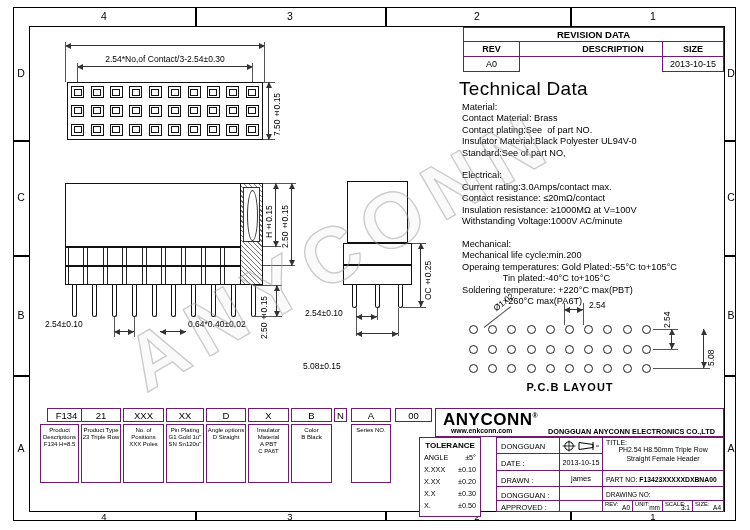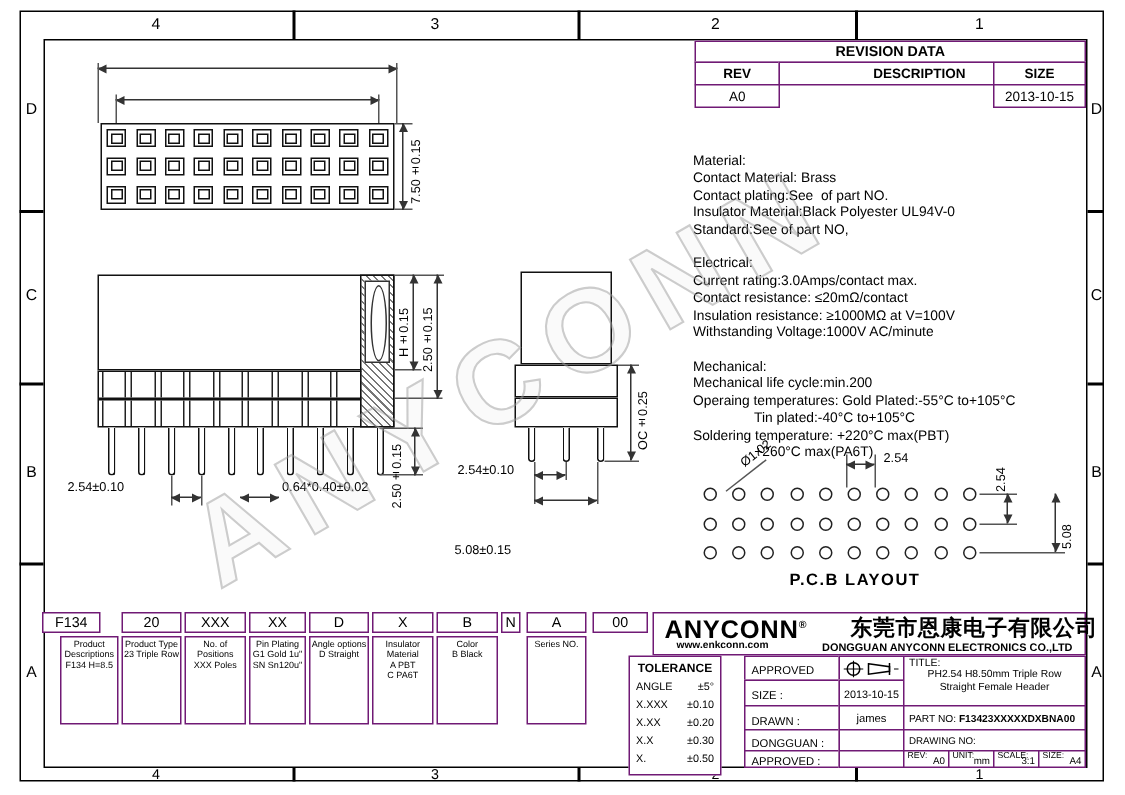--- a/index.html
+++ b/index.html
@@ -85,20 +85,21 @@
 
   <div class="wm">ANYCONN</div>
 
   <div class="cell ctr" style="left:463px;top:27px;width:261px;height:15px;font-size:9.5px;font-weight:bold;">REVISION DATA</div>
   <div class="cell ctr" style="left:463px;top:41px;width:57px;height:16px;font-size:9px;font-weight:bold;">REV</div>
   <div class="cell ctr" style="left:519px;top:41px;width:144px;height:16px;font-size:9px;font-weight:bold;padding-left:44px;">DESCRIPTION</div>
   <div class="cell ctr" style="left:662px;top:41px;width:62px;height:16px;font-size:9px;font-weight:bold;">SIZE</div>
   <div class="cell ctr" style="left:463px;top:56px;width:57px;height:16px;font-size:9px;">A0</div>
   <div class="cell ctr" style="left:662px;top:56px;width:62px;height:16px;font-size:9px;">2013-10-15</div>
 
+  <div class="abs" style="left:459px;top:78px;font-size:19px;letter-spacing:.3px;">Technical Data</div>
   <div class="abs pre" style="left:462px;top:102px;font-size:9.2px;line-height:11.4px;">Material:
 Contact Material: Brass
 Contact plating:See  of part NO.
 Insulator Material:Black Polyester UL94V-0
 Standard:See of part NO,
 
 Electrical:
 Current rating:3.0Amps/contact max.
 Contact resistance: ≤20mΩ/contact
 Insulation resistance: ≥1000MΩ at V=100V
@@ -141,20 +142,21 @@
         <span class="sq"></span>
         <span class="sq"></span>
         <span class="sq"></span>
         <span class="sq"></span>
         <span class="sq"></span>
       </div>
   </div>
   <div class="dh" style="left:65px;top:45px;width:200px;"></div>
   <div class="ext" style="left:65px;top:42px;width:1px;height:40px;"></div>
   <div class="ext" style="left:264px;top:42px;width:1px;height:40px;"></div>
+  <span class="dlab" style="left:77px;top:54px;width:176px;text-align:center;">2.54*No,of  Contact/3-2.54±0.30</span>
   <div class="dh" style="left:77px;top:66px;width:176px;"></div>
   <div class="ext" style="left:77px;top:63px;width:1px;height:19px;"></div>
   <div class="ext" style="left:252px;top:63px;width:1px;height:19px;"></div>
   <div class="ext" style="left:263px;top:82px;width:12px;height:1px;"></div>
   <div class="ext" style="left:263px;top:139px;width:12px;height:1px;"></div>
   <div class="dv" style="left:268px;top:82px;height:58px;"></div>
   <span class="dlab vlab" style="left:272px;top:86px;height:50px;">7.50±0.15</span>
 
   <div class="body-rect" style="left:65px;top:183px;width:198px;height:64px;"></div>
   <div class="band" style="left:65px;top:247px;width:198px;height:19px;">
@@ -303,22 +305,22 @@
   <div class="dh" style="left:564px;top:309px;width:19px;"></div>
   <div class="ext" style="left:653px;top:329px;width:25px;height:1px;"></div>
   <div class="ext" style="left:653px;top:349px;width:25px;height:1px;"></div>
   <div class="dv" style="left:671px;top:329px;height:20px;"></div>
   <span class="dlab vlab" style="left:662px;top:300px;height:28px;">2.54</span>
   <div class="ext" style="left:653px;top:368px;width:57px;height:1px;"></div>
   <div class="dv" style="left:703px;top:329px;height:39px;"></div>
   <span class="dlab vlab" style="left:706px;top:332px;height:34px;">5.08</span>
   <div class="abs" style="left:505px;top:381px;width:130px;text-align:center;font-size:11px;font-weight:bold;letter-spacing:1px;">P.C.B  LAYOUT</div>
 
-  <div class="cell ctr" style="left:28px;top:408px;width:39px;height:14px;font-size:9.5px;">F134</div>
-  <div class="cell ctr" style="left:81px;top:408px;width:40px;height:14px;font-size:9.5px;">20</div>
+  <div class="cell ctr" style="left:47px;top:408px;width:39px;height:14px;font-size:9.5px;">F134</div>
+  <div class="cell ctr" style="left:81px;top:408px;width:40px;height:14px;font-size:9.5px;">21</div>
   <div class="cell ctr" style="left:123px;top:408px;width:41px;height:14px;font-size:9.5px;">XXX</div>
   <div class="cell ctr" style="left:166px;top:408px;width:38px;height:14px;font-size:9.5px;">XX</div>
   <div class="cell ctr" style="left:206px;top:408px;width:40px;height:14px;font-size:9.5px;">D</div>
   <div class="cell ctr" style="left:248px;top:408px;width:41px;height:14px;font-size:9.5px;">X</div>
   <div class="cell ctr" style="left:291px;top:408px;width:41px;height:14px;font-size:9.5px;">B</div>
   <div class="cell ctr" style="left:334px;top:408px;width:13px;height:14px;font-size:9.5px;">N</div>
   <div class="cell ctr" style="left:351px;top:408px;width:40px;height:14px;font-size:9.5px;">A</div>
   <div class="cell ctr" style="left:395px;top:408px;width:37px;height:14px;font-size:9.5px;">00</div>
 
   <div class="cell preline" style="left:40px;top:424px;width:39px;height:59px;font-size:6px;line-height:7px;text-align:center;padding-top:2px;">Product
@@ -339,21 +341,20 @@
 C    PA6T</div>
   <div class="cell preline" style="left:291px;top:424px;width:41px;height:59px;font-size:6px;line-height:7px;text-align:center;padding-top:2px;">Color
 B    Black</div>
   <div class="cell preline" style="left:351px;top:424px;width:40px;height:59px;font-size:6px;line-height:7px;text-align:center;padding-top:2px;">Series NO.</div>
 
   <div class="cell" style="left:435px;top:408px;width:289px;height:29px;"></div>
   <div class="abs" style="left:443px;top:410px;font-size:17px;font-weight:bold;letter-spacing:.5px;">
     <span>ANYCONN</span><sup style="font-size:7px;">®</sup>
   </div>
   <div class="abs" style="left:451px;top:427px;font-size:6.8px;font-weight:bold;">www.enkconn.com</div>
-  <div class="abs" style="left:567px;top:409px;font-size:14.5px;font-weight:600;letter-spacing:.5px;">东莞市恩康电子有限公司</div>
   <div class="abs" style="left:548px;top:427px;font-size:7.3px;font-weight:bold;">DONGGUAN ANYCONN ELECTRONICS CO.,LTD</div>
 
   <div class="cell" style="left:419px;top:437px;width:62px;height:80px;">
     <div class="ctr" style="height:14px;font-size:8px;font-weight:bold;">TOLERANCE</div>
     <div class="tol-row">
         <span>ANGLE</span>
         <span>±5°</span>
       </div>
     <div class="tol-row">
         <span>X.XXX</span>
@@ -366,32 +367,32 @@
     <div class="tol-row">
         <span>X.X</span>
         <span>±0.30</span>
       </div>
     <div class="tol-row">
         <span>X.</span>
         <span>±0.50</span>
       </div>
   </div>
 
-  <div class="cell" style="left:496px;top:437px;width:64px;height:17px;font-size:7.5px;padding:4px 0 0 4px;">APPROVED</div>
+  <div class="cell" style="left:496px;top:437px;width:64px;height:17px;font-size:7.5px;padding:4px 0 0 4px;">DONGGUAN</div>
   <div class="cell ctr" style="left:559px;top:437px;width:44px;height:17px;">
     <svg width="38" height="12" viewBox="0 0 38 12">
       <circle cx="7" cy="6" r="4.2" fill="none" stroke="#000" stroke-width="1"></circle>
       <line x1="0.5" y1="6" x2="13.5" y2="6" stroke="#000" stroke-width="0.8"></line>
       <line x1="7" y1="0.5" x2="7" y2="11.5" stroke="#000" stroke-width="0.8"></line>
       <polygon points="17,2.5 31,4.5 31,7.5 17,9.5" fill="none" stroke="#000" stroke-width="1"></polygon>
       <line x1="31" y1="2" x2="31" y2="10" stroke="#000" stroke-width="1"></line>
       <line x1="34" y1="6" x2="37" y2="6" stroke="#000" stroke-width="0.8"></line>
     </svg>
   </div>
-  <div class="cell" style="left:496px;top:453px;width:64px;height:18px;font-size:7.5px;padding:5px 0 0 4px;">SIZE :</div>
+  <div class="cell" style="left:496px;top:453px;width:64px;height:18px;font-size:7.5px;padding:5px 0 0 4px;">DATE :</div>
   <div class="cell ctr" style="left:559px;top:453px;width:44px;height:18px;font-size:7.2px;">2013-10-15</div>
   <div class="cell" style="left:496px;top:470px;width:64px;height:17px;font-size:7.5px;padding:5px 0 0 4px;">DRAWN :</div>
   <div class="cell ctr" style="left:559px;top:470px;width:44px;height:17px;font-size:7.5px;">james</div>
   <div class="cell" style="left:496px;top:486px;width:64px;height:15px;font-size:7.5px;padding:4px 0 0 4px;">DONGGUAN :</div>
   <div class="cell" style="left:559px;top:486px;width:44px;height:15px;"></div>
   <div class="cell" style="left:496px;top:500px;width:64px;height:12px;font-size:7.5px;padding:2px 0 0 4px;">APPROVED :</div>
   <div class="cell" style="left:559px;top:500px;width:44px;height:12px;"></div>
 
   <div class="cell" style="left:602px;top:437px;width:122px;height:34px;">
     <div style="font-size:7px;padding:1px 0 0 3px;">TITLE:</div>

